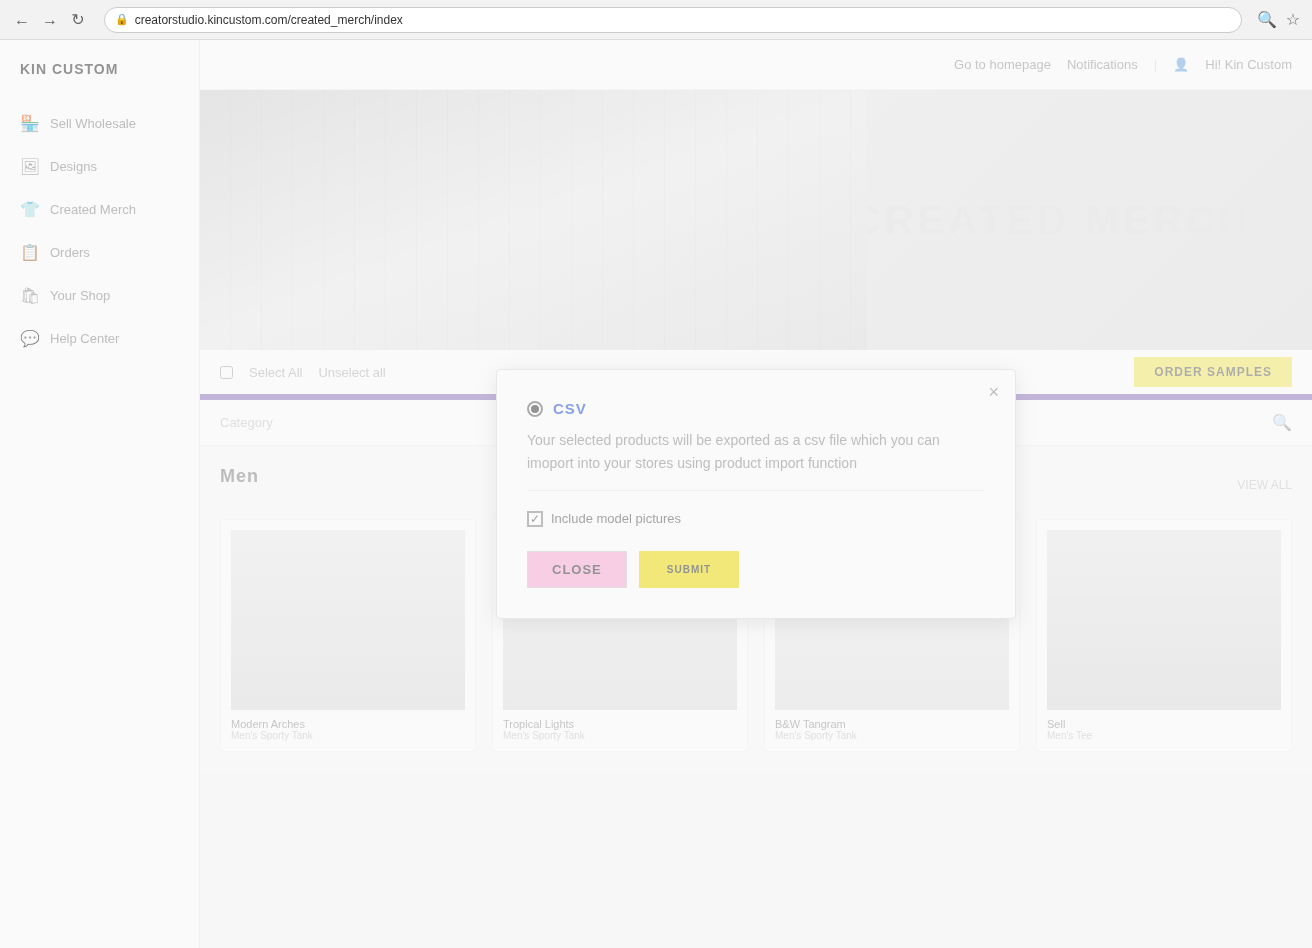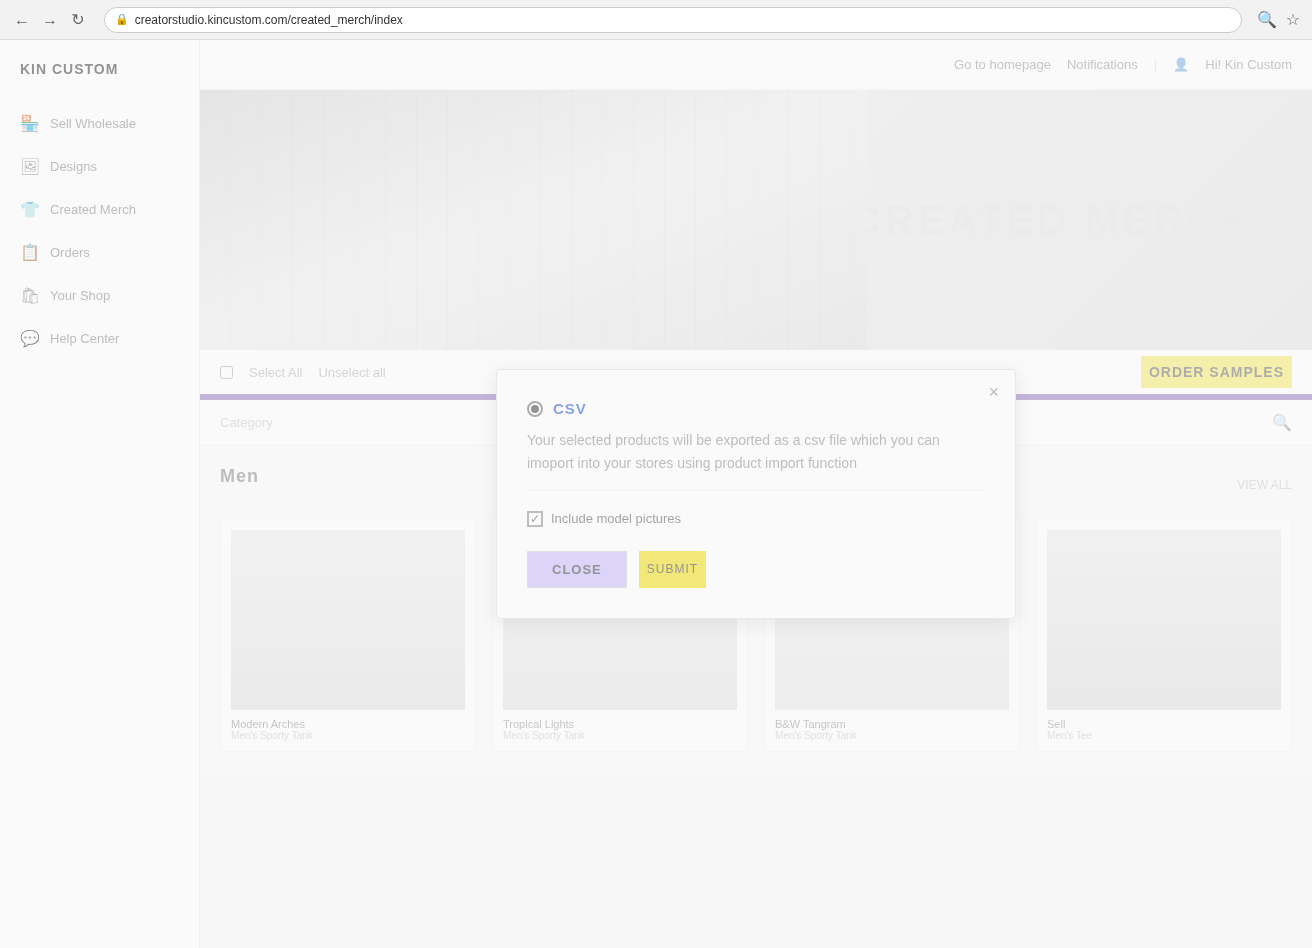--- a/index.html
+++ b/index.html
@@ -148,22 +148,22 @@
       align-items: center;
       padding: 0 20px;
       gap: 16px;
       font-size: 13px;
       color: #888;
     }
     .order-samples-btn {
       margin-left: auto;
       background: #f0dc00;
       border: none;
-      padding: 8px 8px;
-      font-size: 14px;
+      padding: 8px 20px;
+      font-size: 12px;
       font-weight: bold;
       cursor: pointer;
       letter-spacing: 1px;
     }
 
     
     .products-area {
       padding: 20px;
       background: #fafafa;
     }
@@ -304,33 +304,33 @@
       font-size: 13px;
       color: #555;
     }
     .dialog-buttons {
       display: flex;
       gap: 12px;
     }
     .close-btn {
       padding: 10px 24px;
       border: 1px solid #ccc;
-      background: #c4b5fd;
+      background: #f9a8d4;
       font-size: 13px;
       font-weight: bold;
       cursor: pointer;
       letter-spacing: 1px;
       color: #333;
     }
     .submit-btn {
-      padding: 10px 8px;
+      padding: 10px 28px;
       border: none;
       background: #f0dc00;
-      font-size: 12px;
-      font-weight: normal;
+      font-size: 10px;
+      font-weight: bold;
       cursor: pointer;
       letter-spacing: 1px;
       color: #333;
     }
   </style>
 </head>
 <body>
 
 <div class="browser-bar">
   <button class="nav-btn">←</button>

